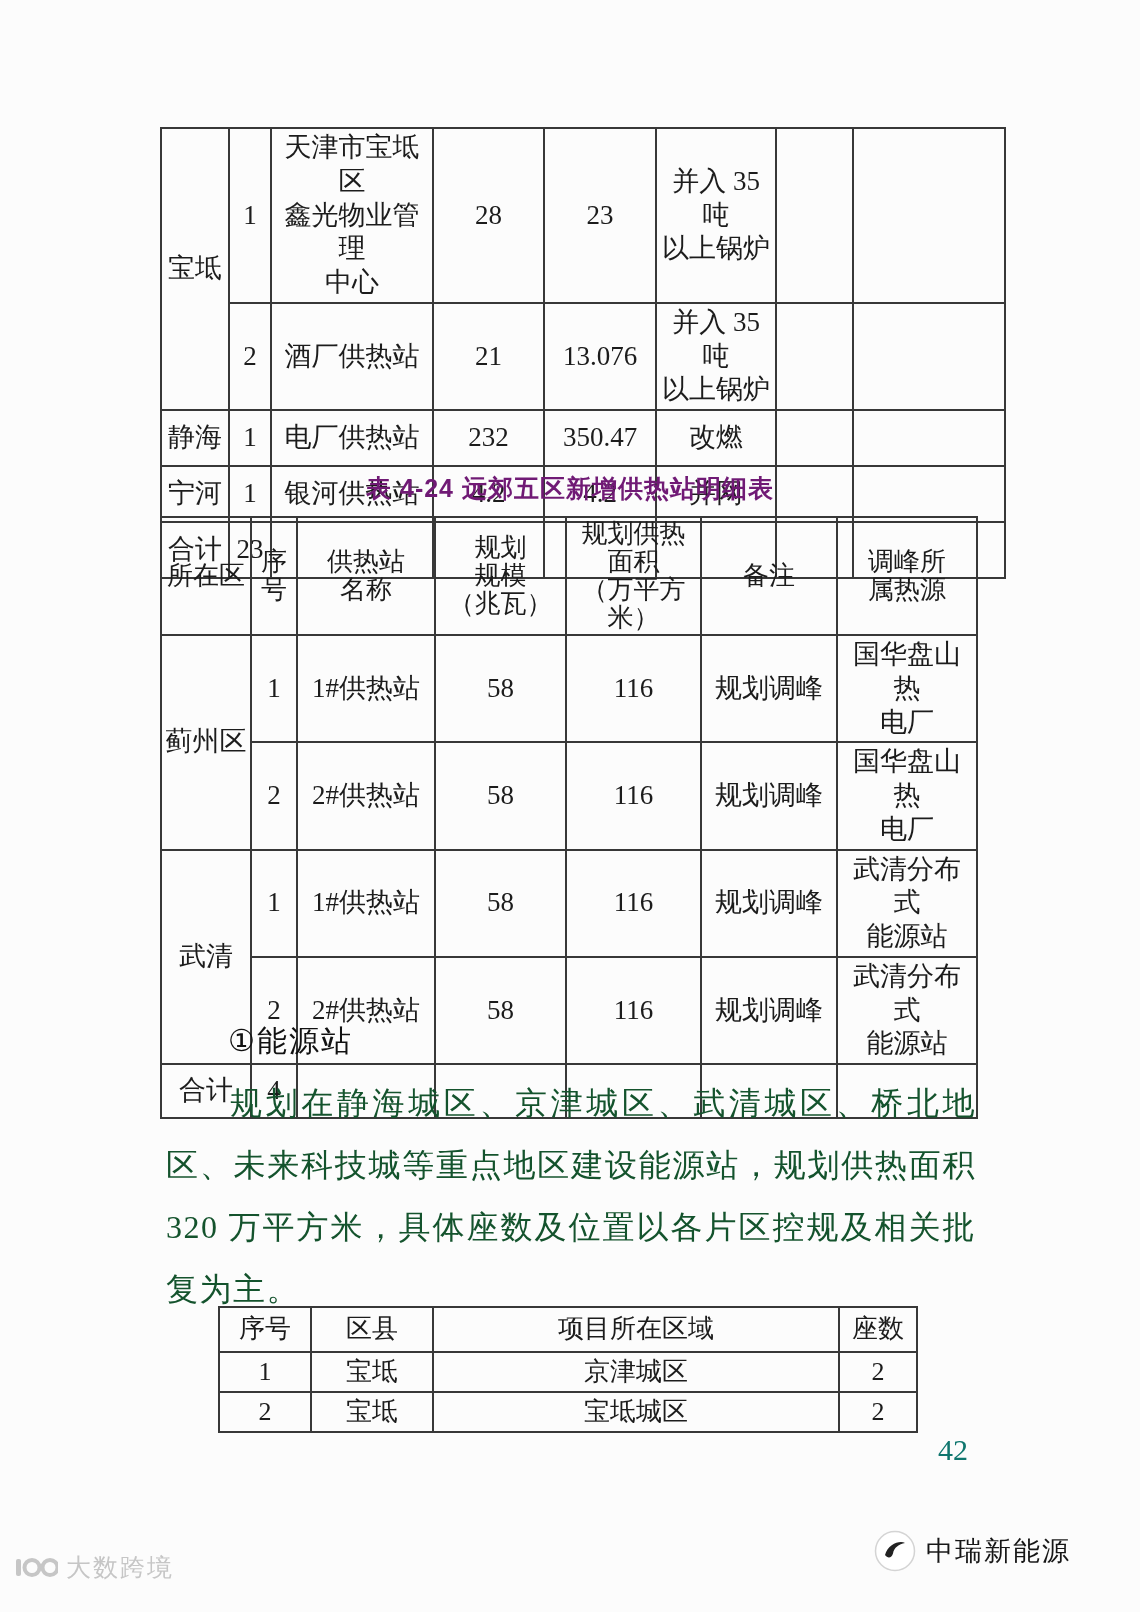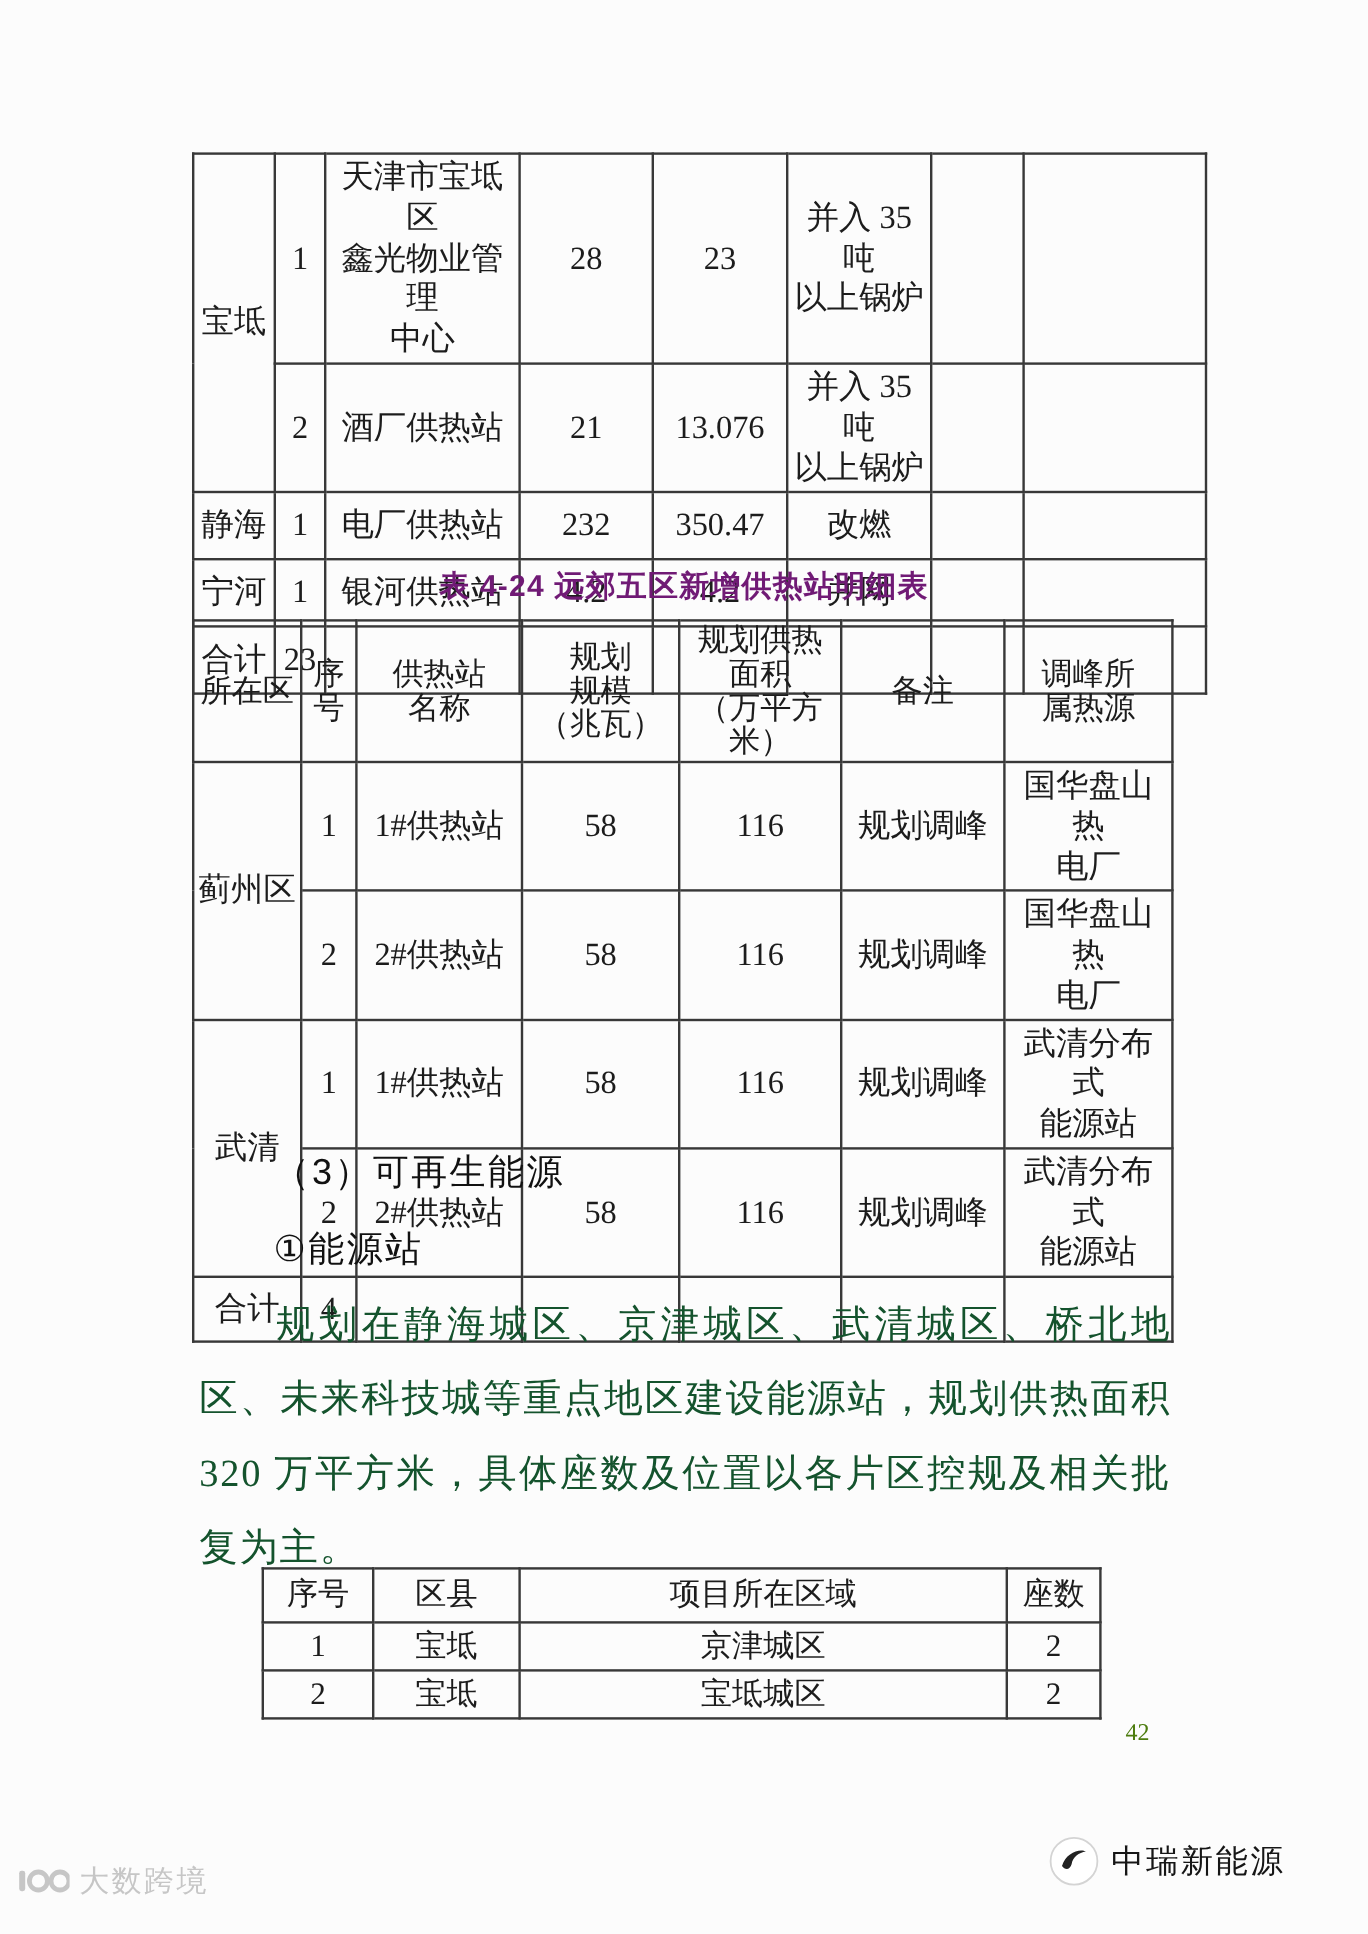--- a/index.html
+++ b/index.html
@@ -32,21 +32,21 @@
     font-family:"Liberation Sans","DejaVu Sans",sans-serif;
     font-size:30px; color:#111; letter-spacing:2px;
   }
   .heading { top:957px; }
   .subheading { top:1021px; }
   .para {
     position:absolute; left:166px; top:1072px; width:810px;
     font-size:32px; line-height:62px; letter-spacing:1.5px;
     text-indent:2em; text-align:justify; color:#14532d;
   }
-  .page-number { position:absolute; left:938px; top:1433px; font-size:20px; color:#4d7c0f; }
+  .page-number { position:absolute; left:938px; top:1433px; font-size:30px; color:#0f766e; }
   .footer-left {
     position:absolute; left:14px; top:1550px; display:flex; align-items:center; gap:8px;
     font-family:"Liberation Sans","DejaVu Sans",sans-serif;
     font-size:25px; color:#c6c6c6; letter-spacing:2px;
   }
   .footer-right {
     position:absolute; left:874px; top:1530px; display:flex; align-items:center; gap:10px;
     font-family:"Liberation Sans","DejaVu Sans",sans-serif;
     font-size:27px; color:#161616; letter-spacing:2px;
   }
@@ -198,21 +198,20 @@
       <td>4</td>
       <td></td>
       <td></td>
       <td></td>
       <td></td>
       <td></td>
     </tr>
   </tbody>
     </table>
 
-  <div class="heading">（3）可再生能源</div>
   <div class="subheading">①能源站</div>
   <p class="para">规划在静海城区、京津城区、武清城区、桥北地区、未来科技城等重点地区建设能源站，规划供热面积 320 万平方米，具体座数及位置以各片区控规及相关批复为主。</p>
 
 
   <table class="tbl tbl-425">
     <colgroup>
       <col style="width:92px">
         <col style="width:122px">
         <col style="width:406px">
         <col style="width:78px">

